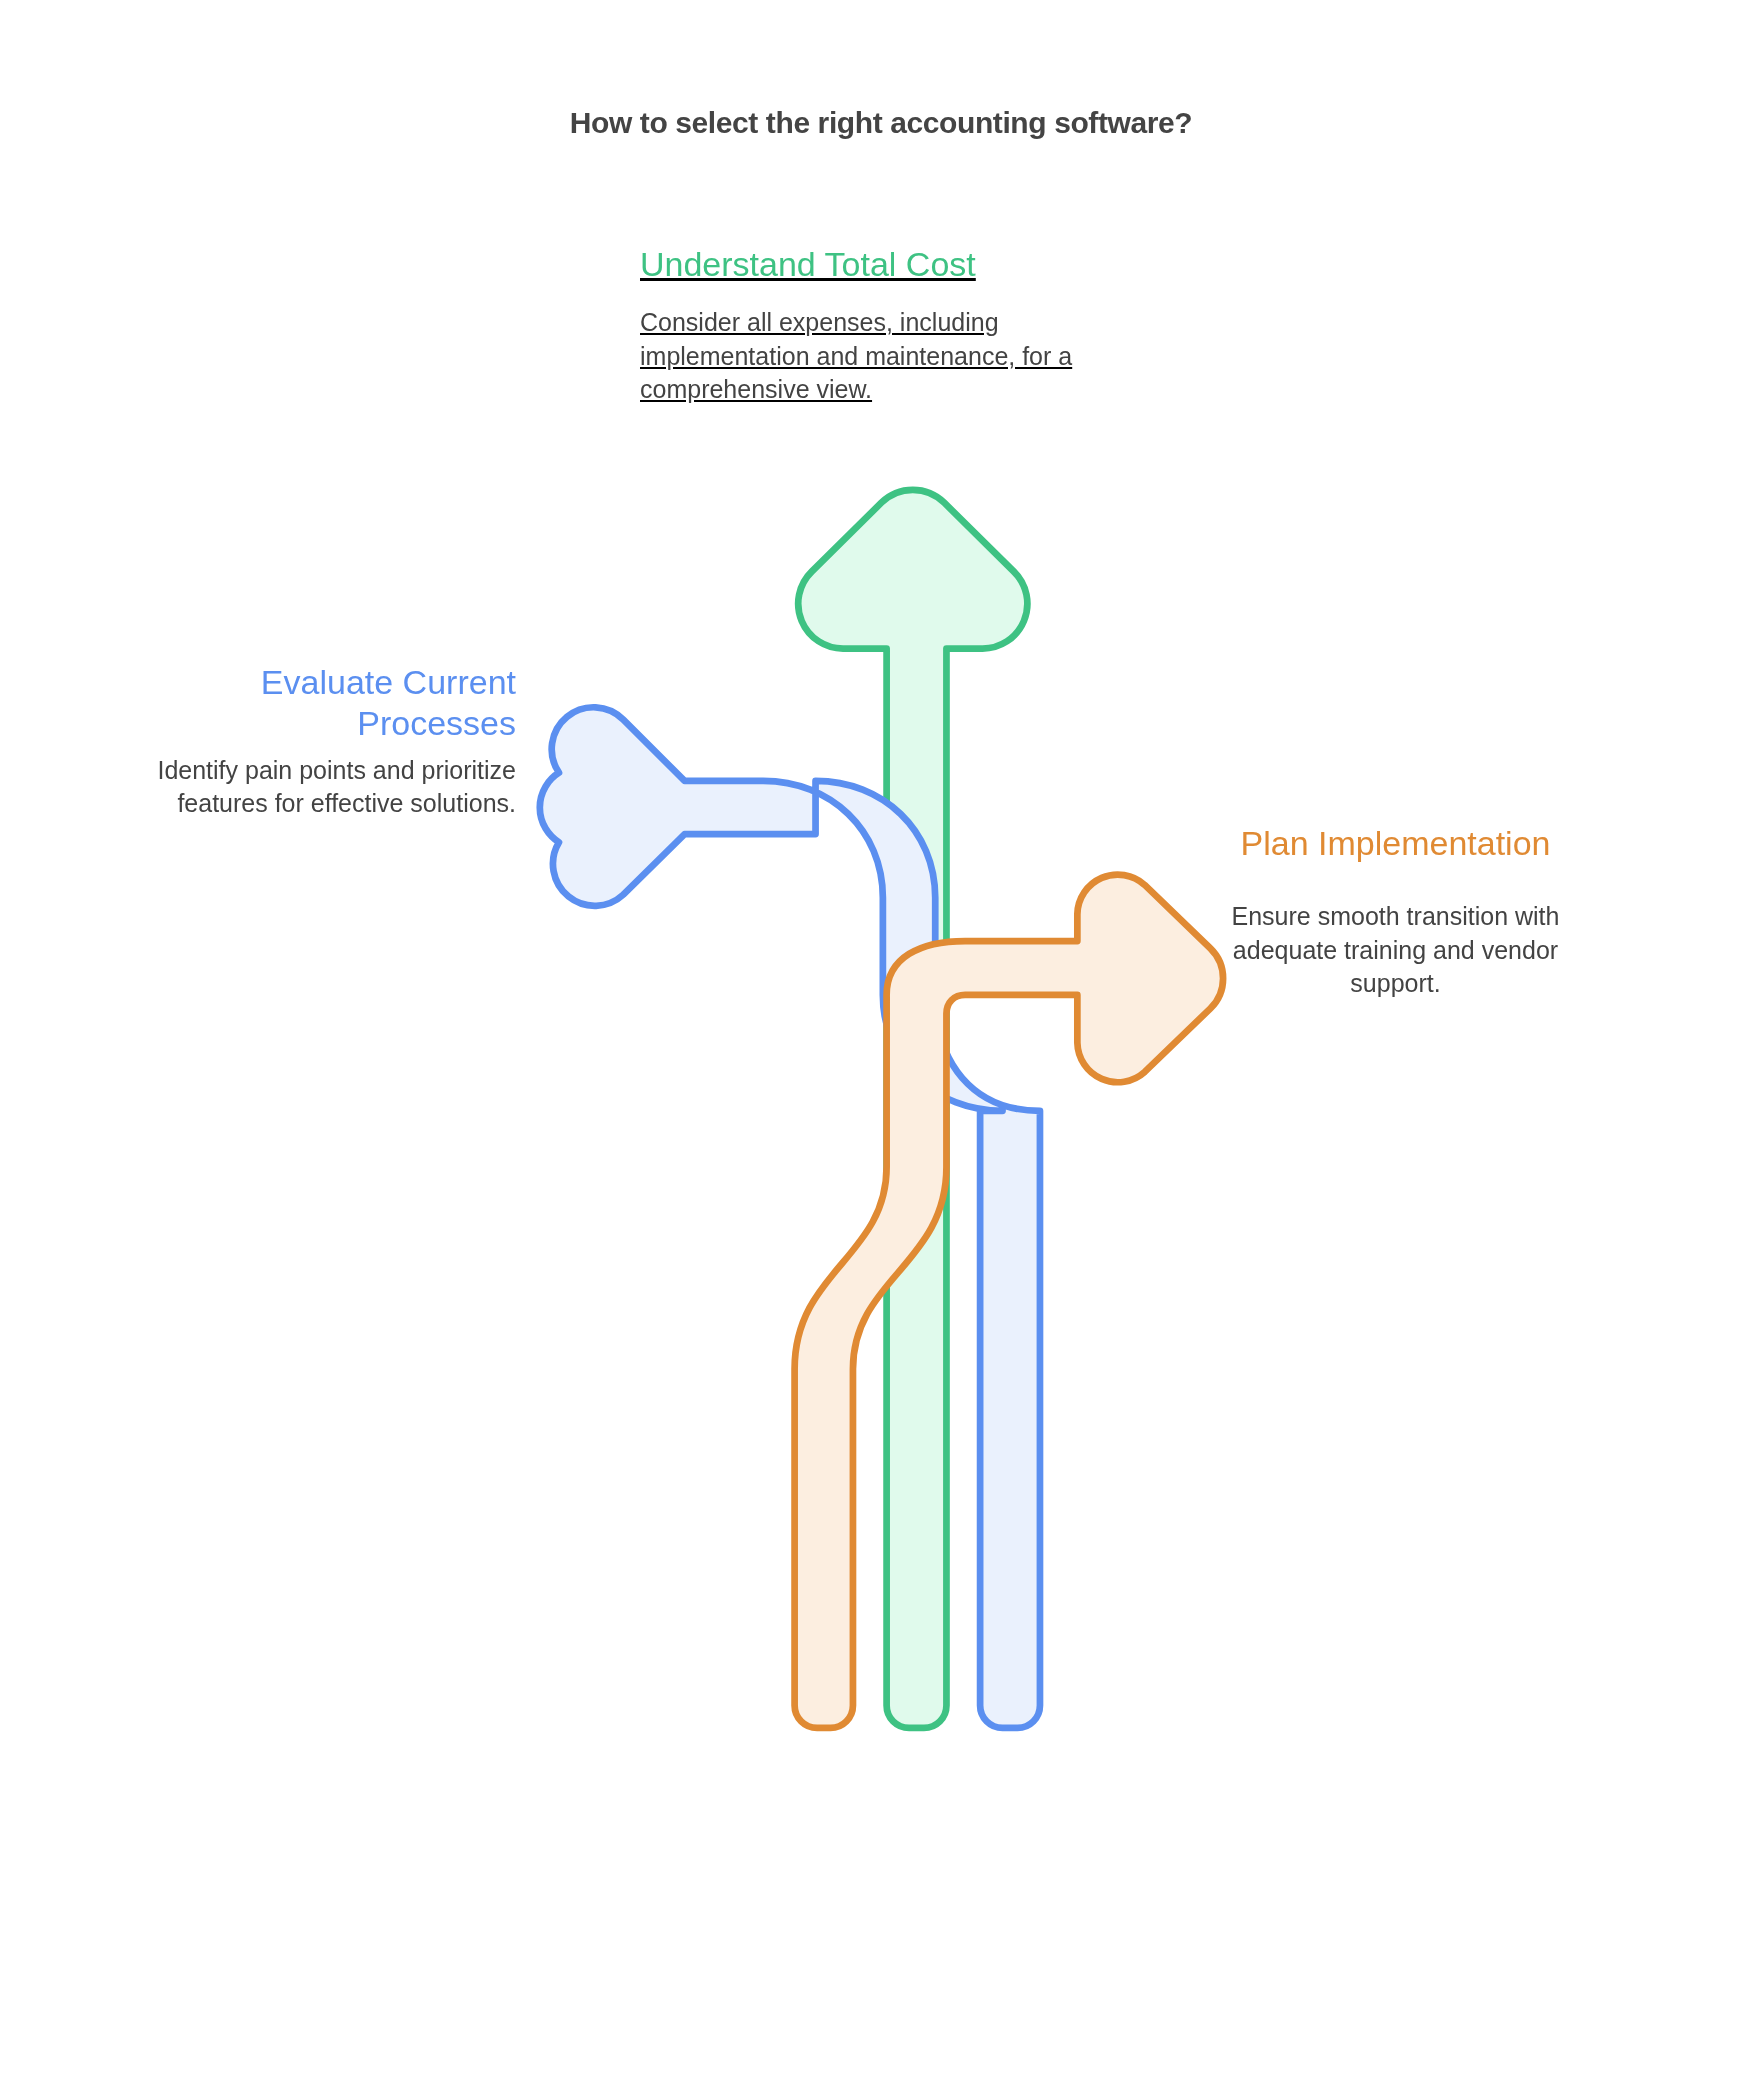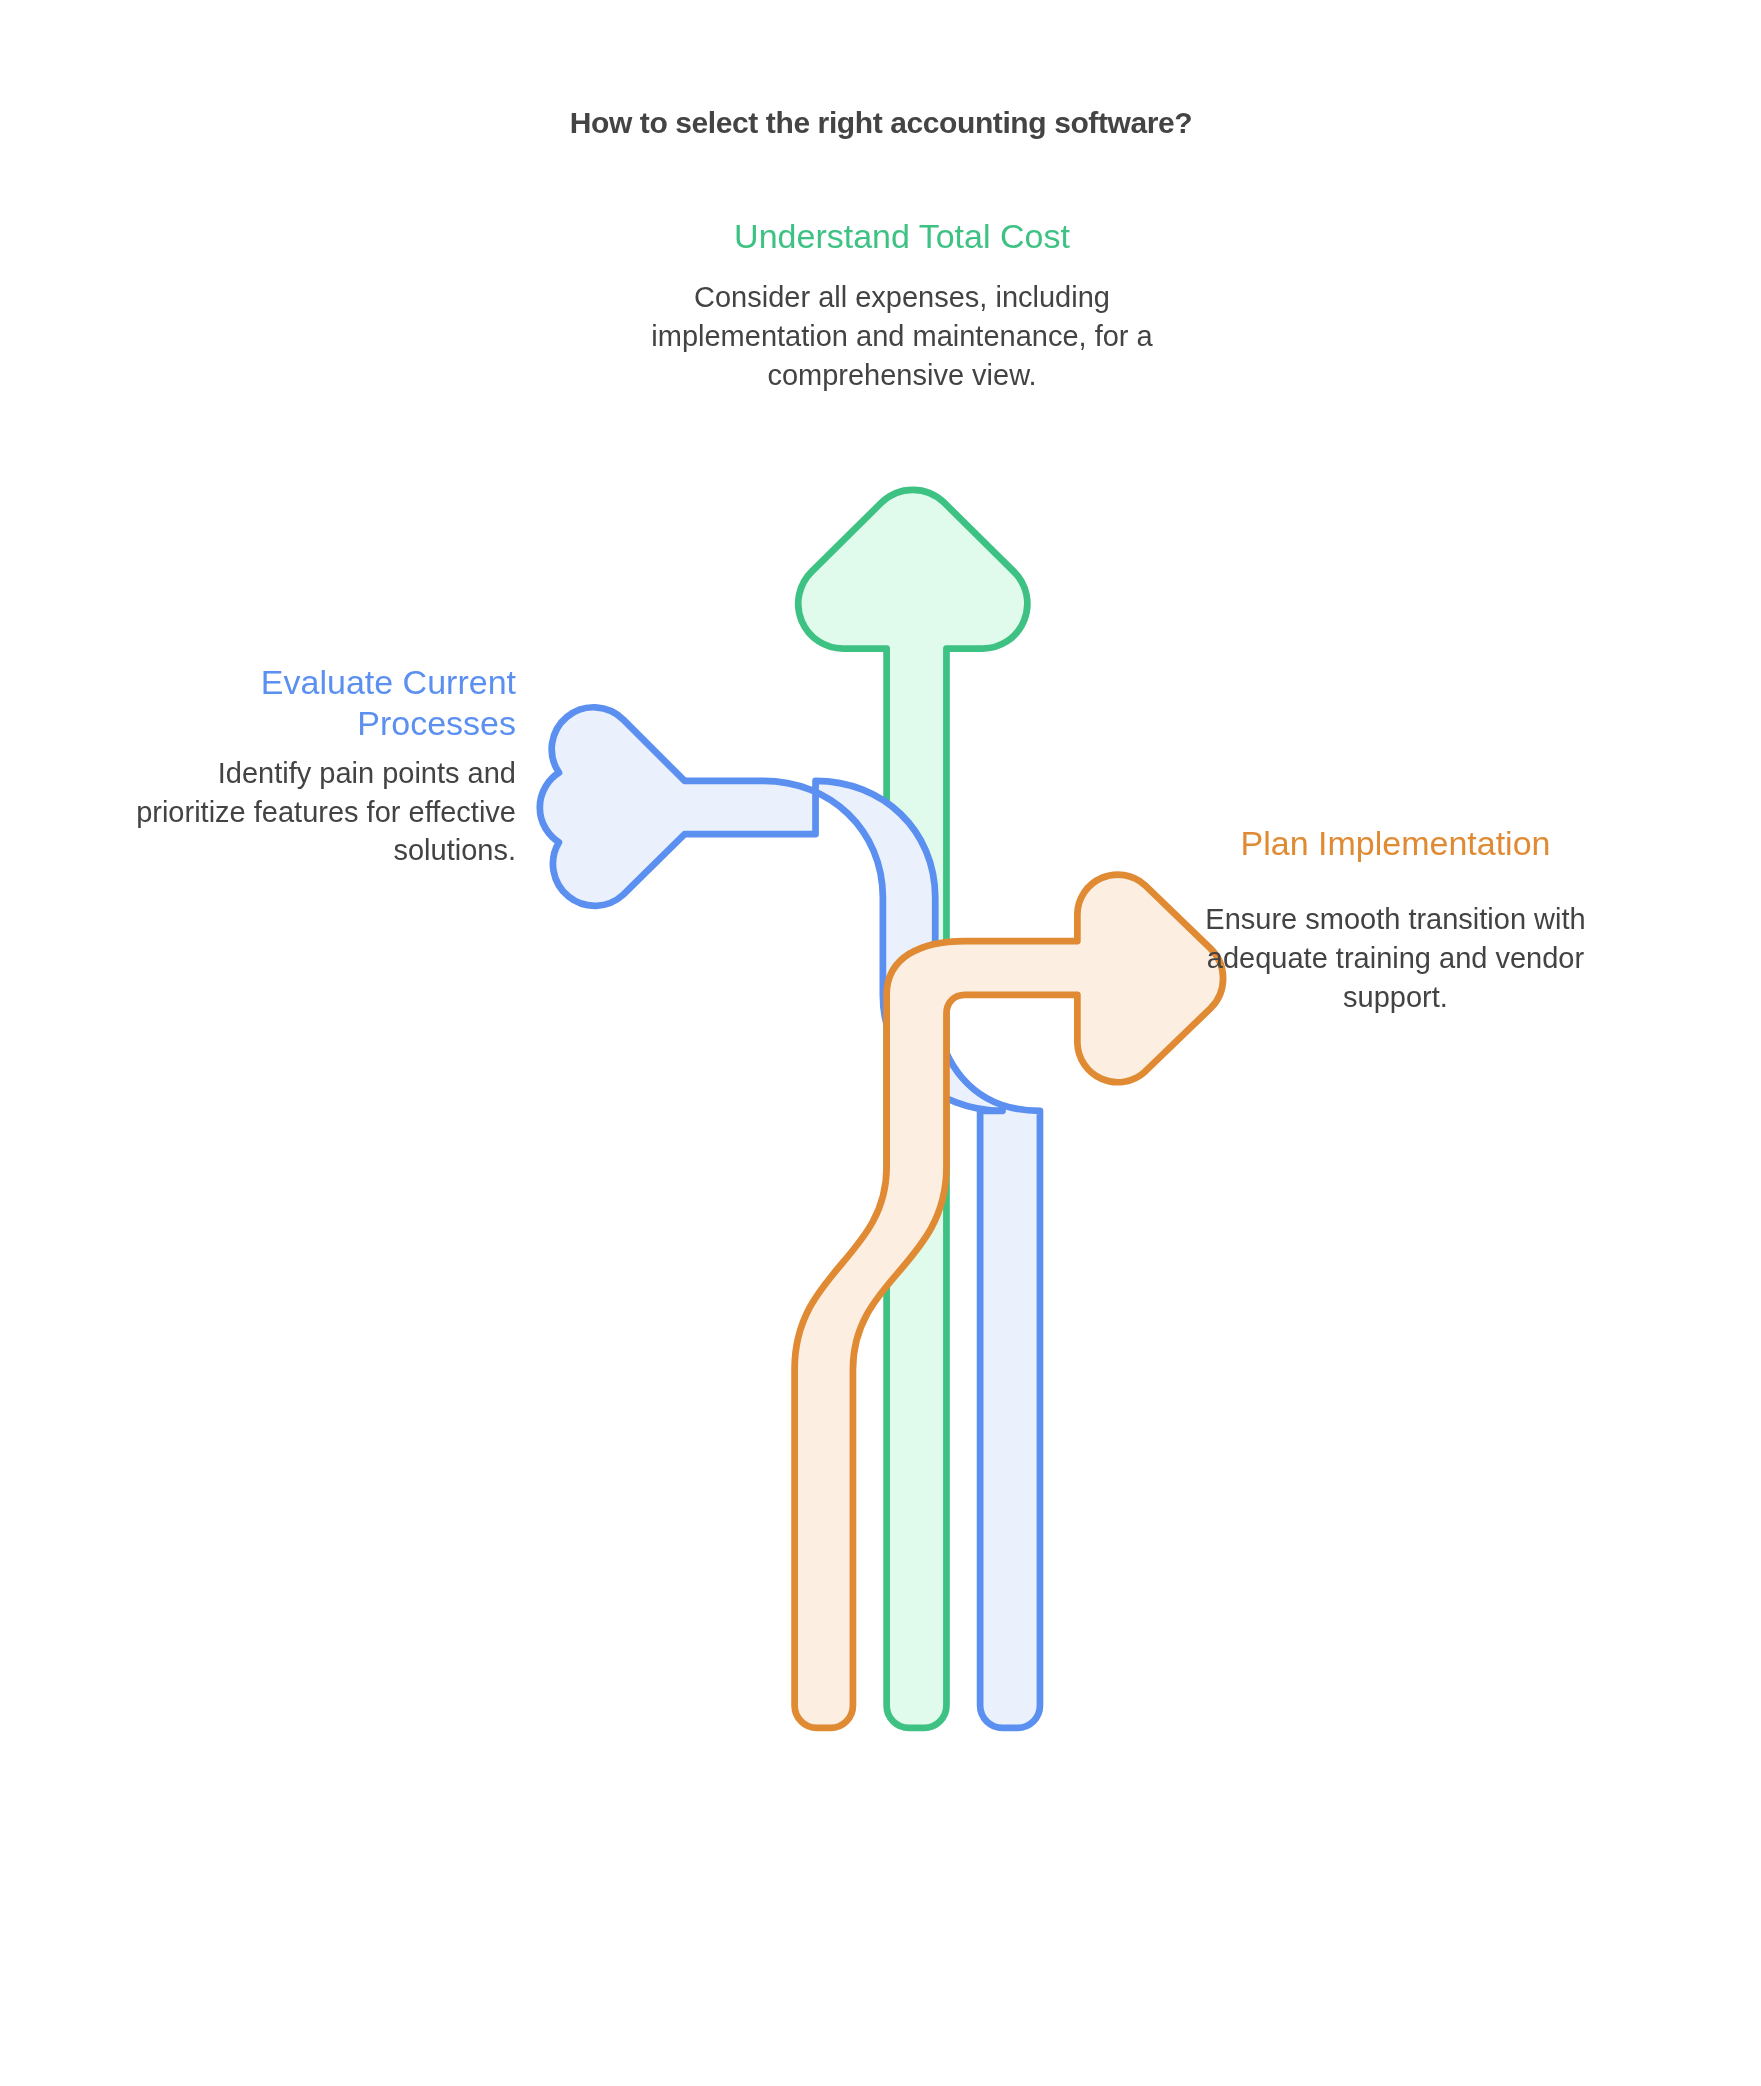--- a/index.html
+++ b/index.html
@@ -42,32 +42,33 @@
   .node-block {
     position: absolute;
   }
   .node-title {
     font-size: 34px;
     font-weight: normal;
     line-height: 1.22;
     margin: 0;
   }
   .node-desc {
-    font-size: 29px;
+    font-size: 25px;
     color: #434343;
     line-height: 1.33;
     margin: 0;
   }
 
   
   #node-green {
     left: 640px;
-    top: 216px;
+    top: 244px;
     width: 524px;
-    text-align: center;
+    text-align: left;
+    text-decoration: underline;
   }
   #node-green .node-title { color: #3EC283; }
   #node-green .node-desc  { margin-top: 21px; }
 
   
   #node-blue {
     left: 135px;
     top: 662px;
     width: 381px;
     text-align: right;

